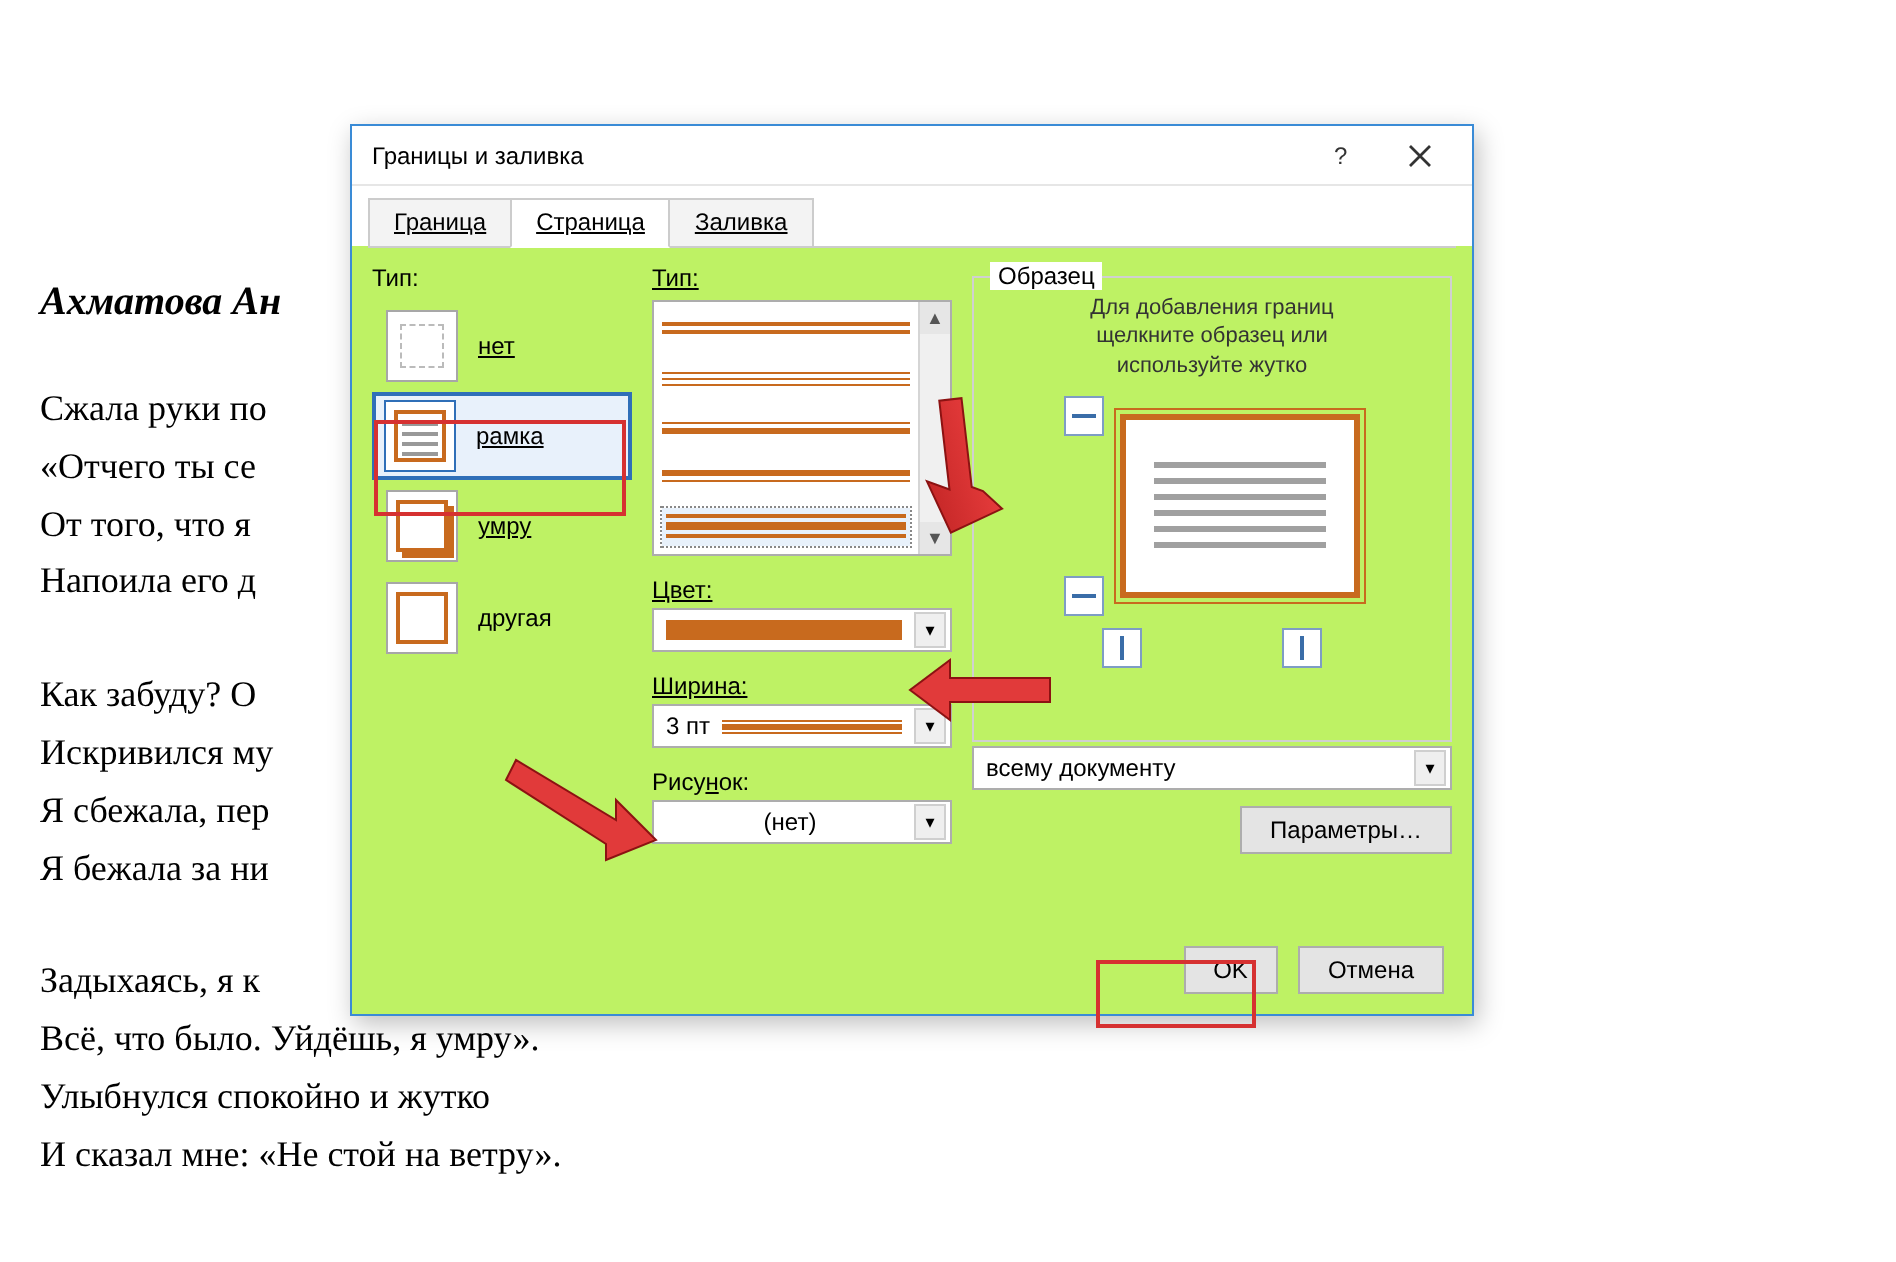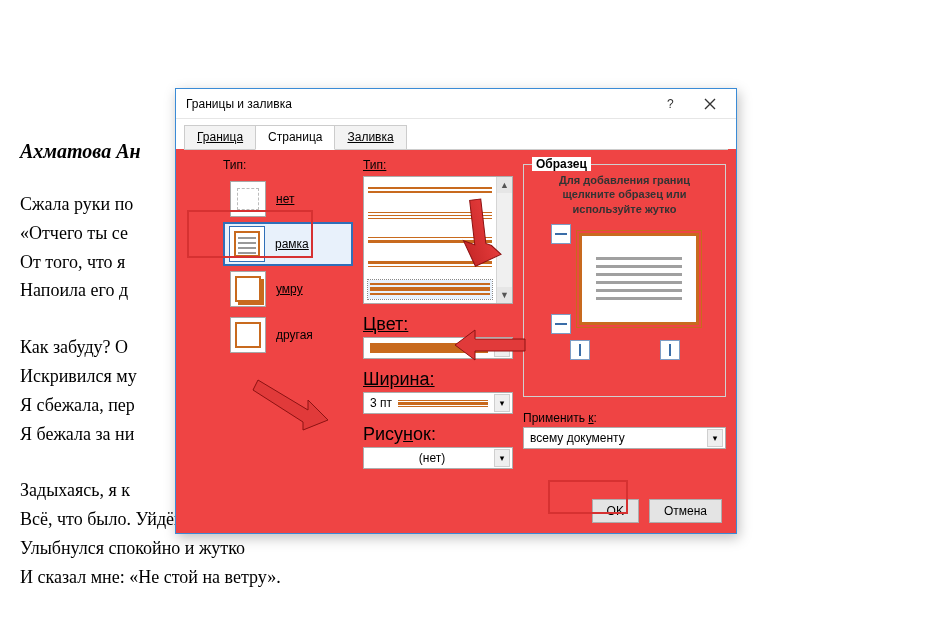--- a/index.html
+++ b/index.html
@@ -31,24 +31,24 @@
     font-style: italic;
     font-weight: bold;
     font-size: 20px;
   }
   .doc p { margin: 0; }
   .doc .stanza { margin-top: 28px; }
 
   .dialog {
     position: absolute;
     left: 175px;
-    top: 88px;
+    top: 62px;
     width: 562px;
     height: 446px;
-    background: #ef4444;
+    background: #bef264;
     border: 1px solid #3a8bd6;
     box-shadow: 2px 4px 12px rgba(0,0,0,0.25);
   }
   .titlebar {
     height: 30px;
     display: flex;
     align-items: center;
     padding: 0 6px 0 10px;
     background: #fff;
     border-bottom: 1px solid #e6e6e6;
@@ -59,20 +59,21 @@
     display: flex; align-items: center; justify-content: center;
     font-size: 14px;
     color: #333;
   }
   .tb-btn svg { display:block; }
   .tabs {
     display: flex;
     align-items: flex-start;
     padding: 6px 8px 0 8px;
     background: #fff;
+    text-decoration: underline;
   }
   .tab {
     padding: 4px 12px 5px 12px;
     border: 1px solid #ccc;
     border-bottom: none;
     background: #f3f3f3;
     margin-right: -1px;
     font-size: 12px;
     position: relative;
   }
@@ -84,21 +85,20 @@
   }
   .tab-under {
     border-top: 1px solid #ccc;
     margin: 0 8px;
   }
   .body {
     display: flex;
     padding: 8px 10px 0 10px;
     gap: 10px;
     height: calc(100% - 30px - 30px - 1px - 44px);
-    margin-left: 37px;
   }
   .col { position: relative; }
   .col1 { width: 130px; }
   .col2 { width: 150px; }
   .col3 { flex: 1; }
 
   .sect-label { font-size: 12px; margin-bottom: 4px; }
   .u { text-decoration: underline; }
 
   .type-list { display:flex; flex-direction:column; gap:0; }
@@ -140,21 +140,21 @@
   }
   .scroll .arr { height:16px; width:100%; display:flex; align-items:center; justify-content:center; font-size:9px; color:#555; background:#e6e6e6;}
   .scroll .thumb { flex:1; margin: 2px; background:#cfcfcf; }
   .style-rows { position:absolute; left:4px; right:20px; top:4px; bottom:4px; display:flex; flex-direction:column; justify-content:space-between; gap:6px; }
   .srow { height:18%; display:flex; flex-direction:column; justify-content:center; gap:2px;}
   .srow span { height:2px; background:#c86a1e; display:block; }
   .srow.thin span { height:1px; }
   .srow.triple span:nth-child(2){ height:4px;}
   .srow.sel { outline:1px dotted #888; background:#e8f1fb; padding:2px;}
 
-  .field-label { font-size:18px; margin-top:10px; }
+  .field-label { font-size:12px; margin-top:10px; }
   .combo {
     border:1px solid #adadad; height:22px; background:#fff;
     display:flex; align-items:center; justify-content:space-between;
     padding:0 2px 0 6px; font-size:12px; margin-top:2px;
   }
   .combo .caret {
     width:16px; height:18px; background:#efefef; border:1px solid #cfcfcf;
     display:flex; align-items:center; justify-content:center; font-size:9px;
   }
   .color-sw { flex:1; height:10px; background:#c86a1e; margin-right:6px; }
@@ -322,21 +322,21 @@
       </div>
 
       <div class="field-label">Рису<span class="u">н</span>ок:</div>
       <div class="combo">
         <span style="flex:1; text-align:center">(нет)</span>
         <div class="caret">▾</div>
       </div>
     </div>
 
     <div class="col col3">
-      <div class="fs" style="height:233px;font-weight:bold;">
+      <div class="fs" style="height:233px;">
         <div class="legend">Образец</div>
         <div class="hint">
           <span>Для добавления границ</span><br>
           <span>щелкните образец или</span><br>
           <span>используйте жутко</span>
         </div>
         <div class="prev-wrap">
           <div class="tog-col">
             <div class="tog">
                 <div class="bar-h"></div>
@@ -357,26 +357,26 @@
         <div class="tog-row">
           <div class="tog">
               <div class="bar-v"></div>
             </div>
           <div class="tog">
               <div class="bar-v"></div>
             </div>
         </div>
       </div>
 
-      <div class="apply-row">
-        <span>Применить <span class="u">к</span>:</span>
-      </div>
       <div class="combo" style="width:100%;">
         <span>всему документу</span>
         <div class="caret">▾</div>
+      </div>
+      <div class="params-row">
+        <div class="btn">Параметры…</div>
       </div>
     </div>
   </div>
 
   <div class="footer">
     <div class="btn">OK</div>
     <div class="btn">Отмена</div>
   </div>
 </div>
 

